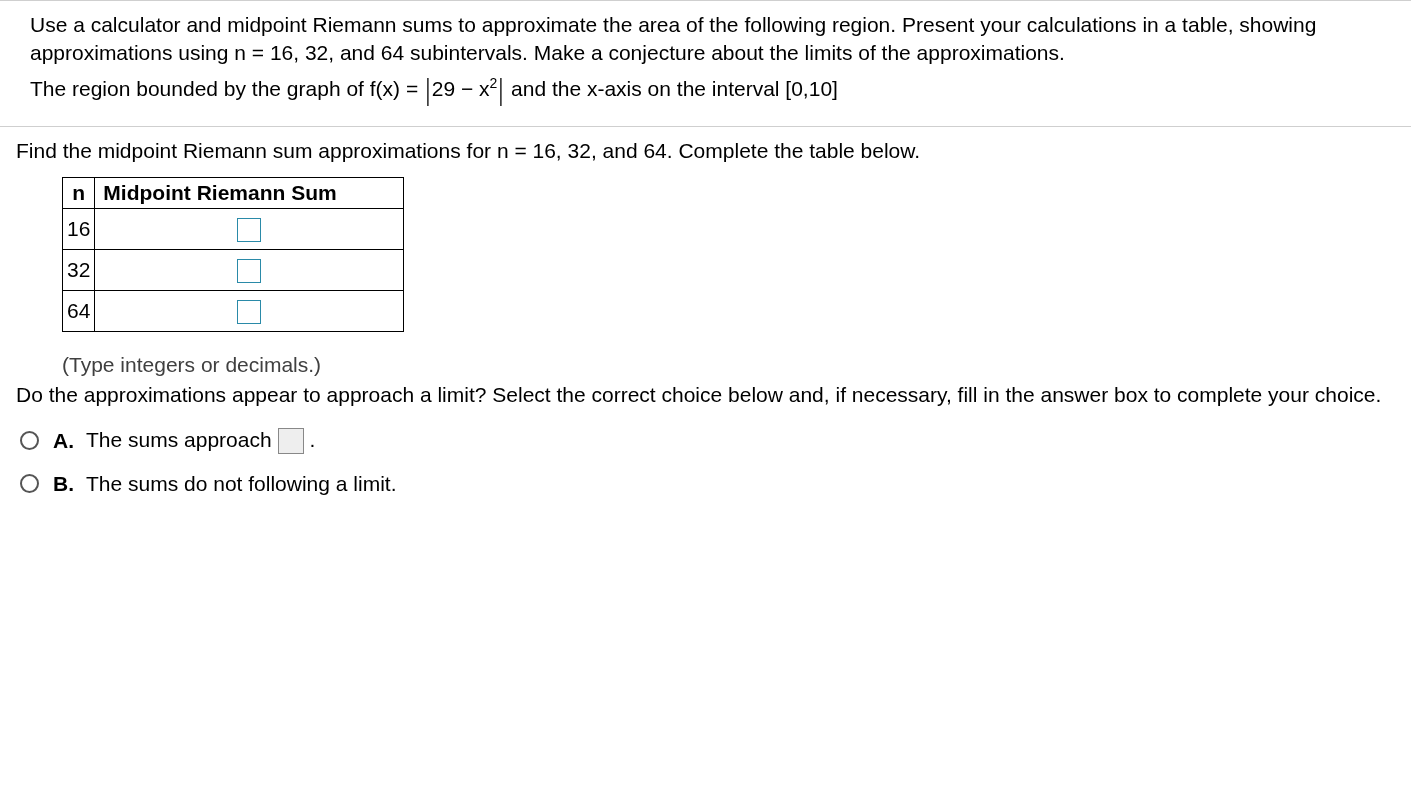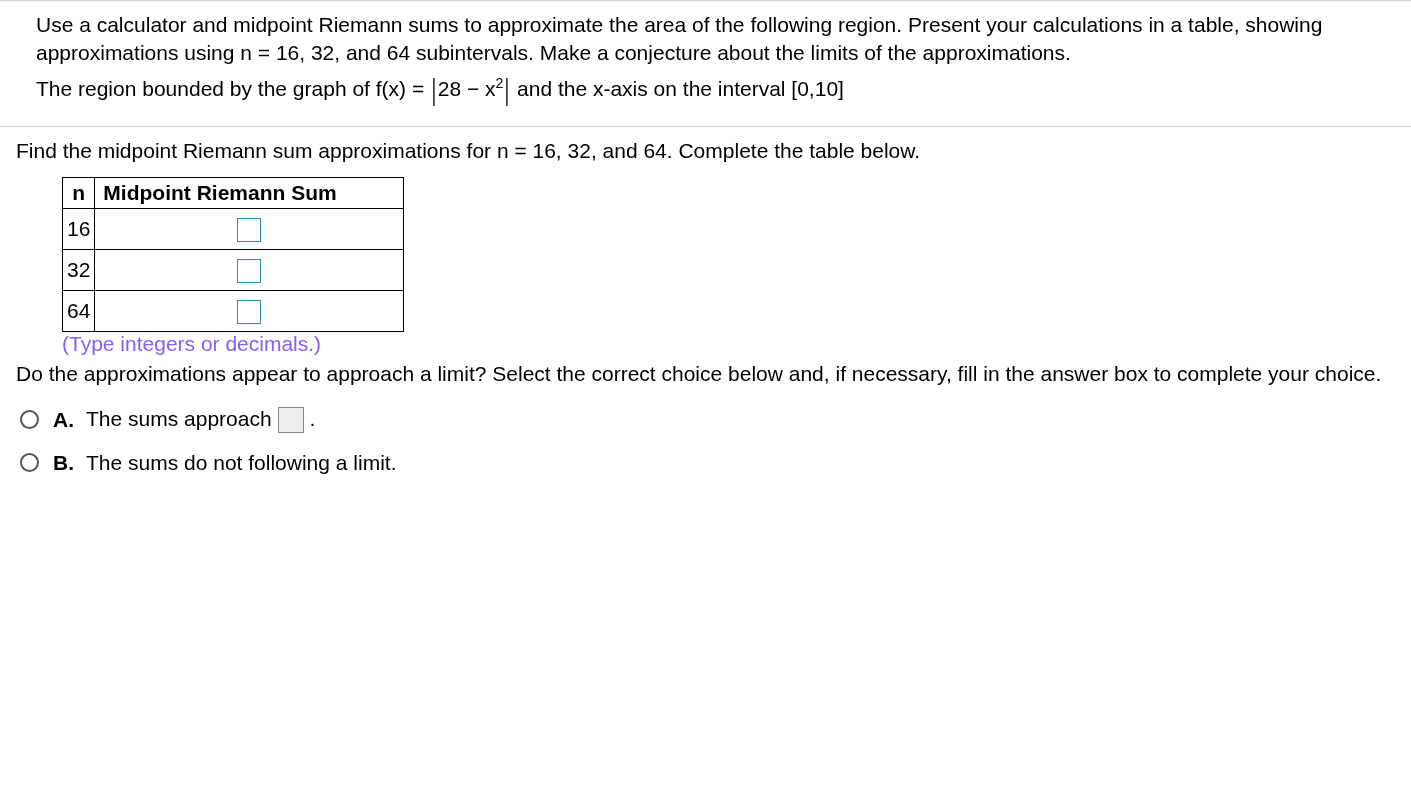--- a/index.html
+++ b/index.html
@@ -19,21 +19,21 @@
     border-bottom: 1px solid #cfcfcf;
   }
   .section:first-child {
     border-top: 1px solid #cfcfcf;
   }
   .section.no-border {
     border-bottom: none;
     padding-left: 16px;
   }
   .intro p {
-    margin: 2px 8px;
+    margin: 2px 2px;
     line-height: 1.35;
   }
   .formula-line {
     margin: 28px 0 4px 0;
     line-height: 1.4;
   }
   .abs-bar {
     font-size: 30px;
     vertical-align: -4px;
     display: inline-block;
@@ -83,23 +83,23 @@
     background: #fff;
     vertical-align: middle;
   }
   .input-box.gray {
     border: 1px solid #888;
     background: #eee;
     width: 24px;
     height: 24px;
   }
   .hint {
-    color: #8b5cf6;
+    color: #404040;
     margin-left: 46px;
-    margin-top: 0;
+    margin-top: 21px;
     font-size: 21px;
   }
   .followup {
     margin: 26px 0 18px 0;
     line-height: 1.35;
   }
   .choices {
     margin-left: 4px;
   }
   .choice-row {
@@ -128,21 +128,21 @@
   }
 </style>
 </head>
 <body>
 
 <div class="page">
 
   <div class="section intro">
     <p>Use a calculator and midpoint Riemann sums to approximate the area of the following region. Present your calculations in a table, showing approximations using n = 16, 32, and 64 subintervals. Make a conjecture about the limits of the approximations.</p>
     <p class="formula-line">
-      <span>The region bounded by the graph of f(x) = </span><span class="abs-bar">|</span><span>28 − x</span><span class="sup">2</span><span class="abs-bar">|</span><span> and the x-axis on the interval [0,10]</span>
+      <span>The region bounded by the graph of f(x) = </span><span class="abs-bar">|</span><span>29 − x</span><span class="sup">2</span><span class="abs-bar">|</span><span> and the x-axis on the interval [0,10]</span>
     </p>
   </div>
 
   <div class="section question no-border">
     <p>Find the midpoint Riemann sum approximations for n = 16, 32, and 64. Complete the table below.</p>
 
     <table class="riemann">
       <tbody>
           <tr>
         <th class="n-head">n</th>

